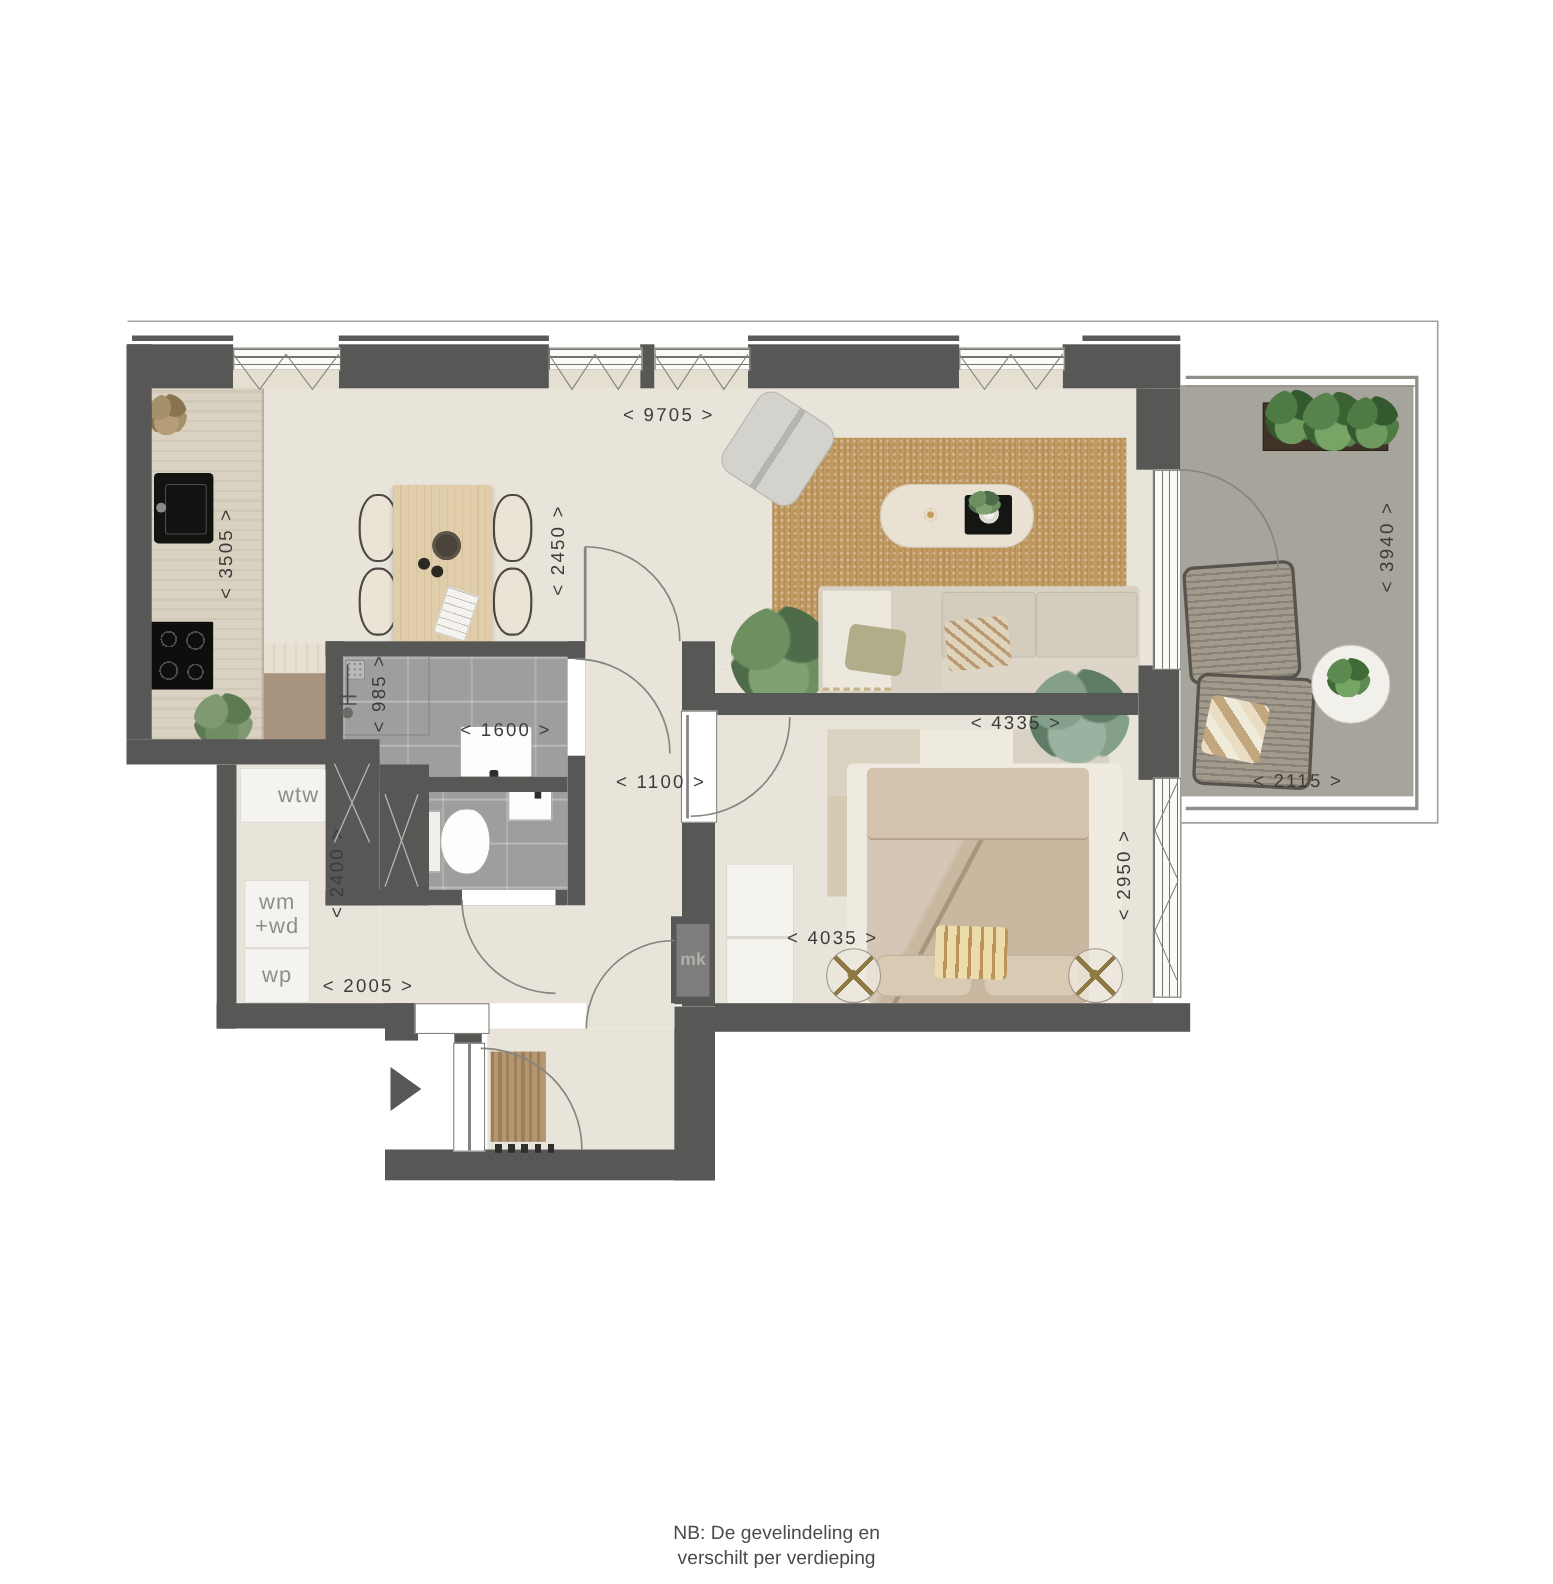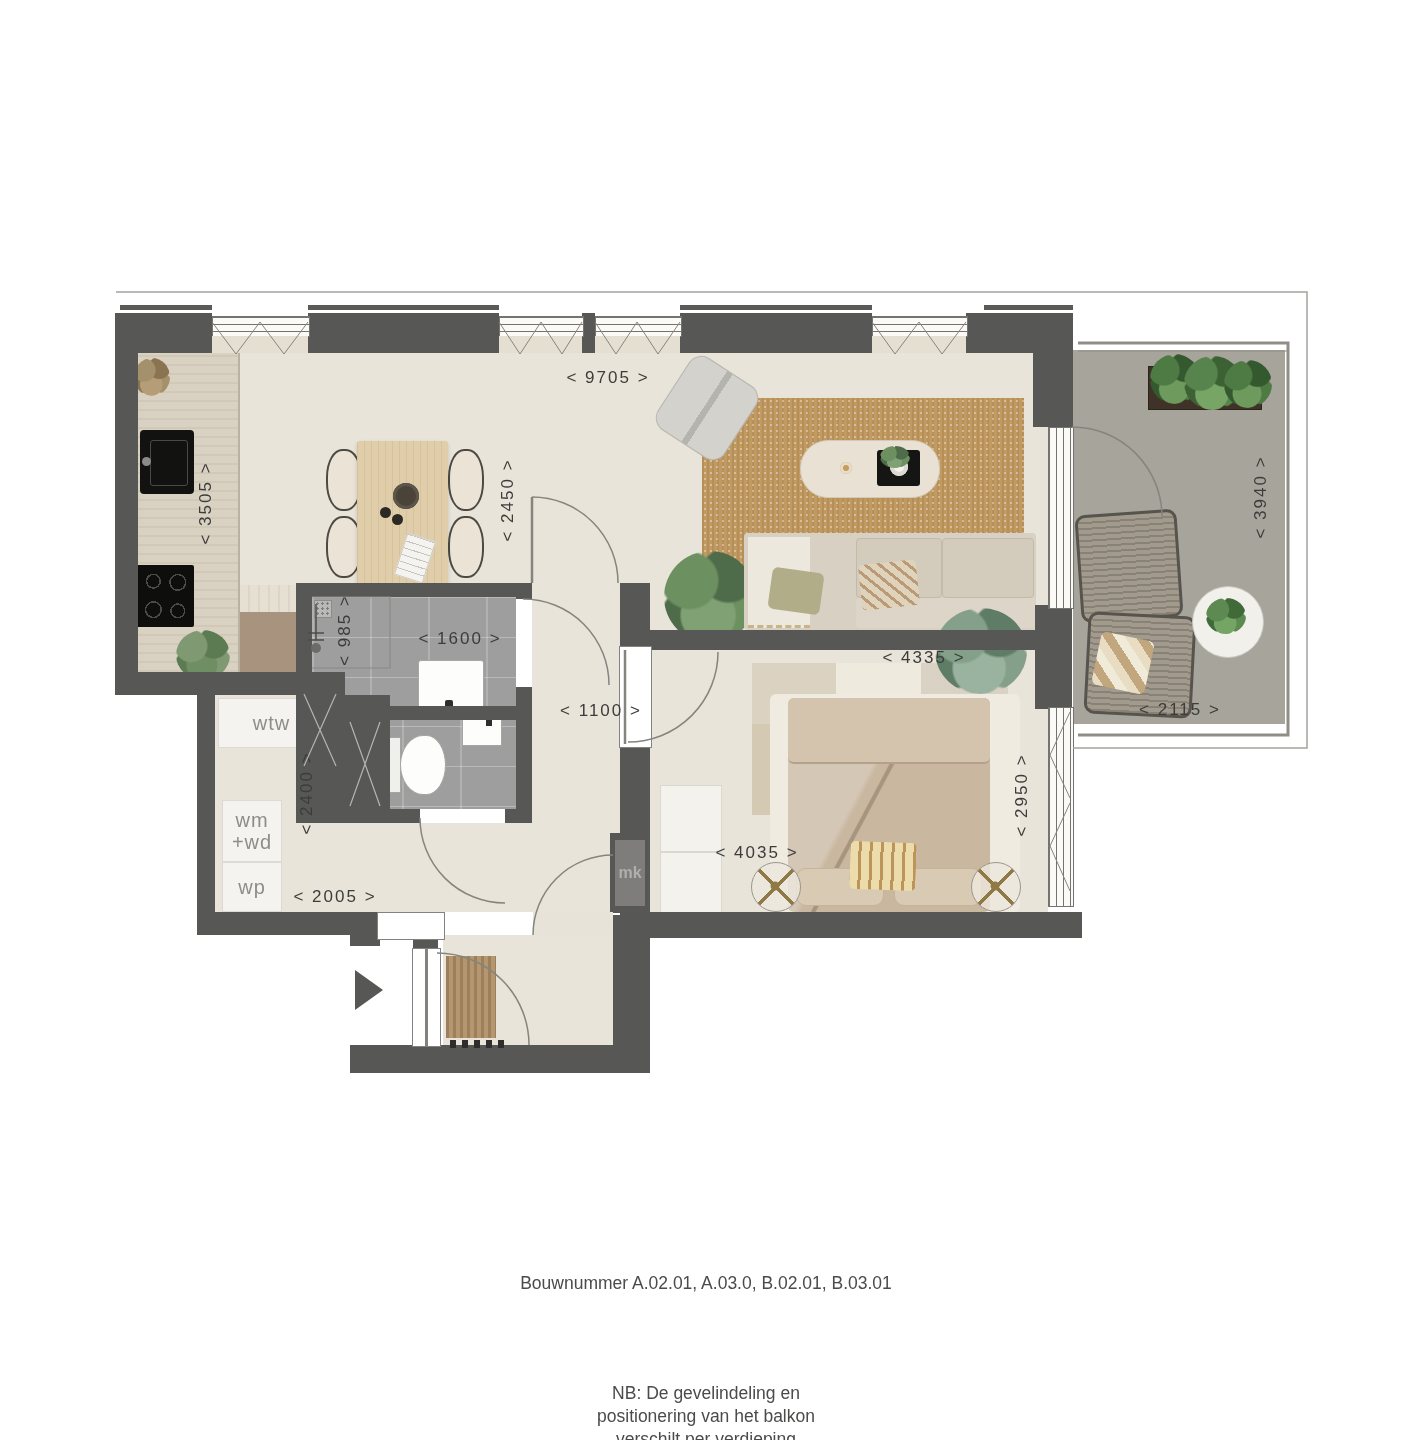--- a/index.html
+++ b/index.html
@@ -221,21 +221,21 @@
   <div class="sill" style="left:595px;top:336px;width:85px;height:17px;"></div>
   <div class="win" style="left:872px;top:316px;width:94px;height:19px;"></div>
   <div class="sill" style="left:872px;top:336px;width:94px;height:17px;"></div>
   <div class="winv" style="left:1048px;top:427px;width:24px;height:180px;"></div>
   <div class="winv" style="left:1048px;top:707px;width:24px;height:198px;"></div>
 
   <div class="dim" style="left:608px;top:378px;">&lt; 9705 &gt;</div>
   <div class="dim v" style="left:206px;top:503px;">&lt; 3505 &gt;</div>
   <div class="dim v" style="left:508px;top:500px;">&lt; 2450 &gt;</div>
   <div class="dim v" style="left:345px;top:630px;">&lt; 985 &gt;</div>
-  <div class="dim" style="left:460px;top:639px;">&lt; 1600 &gt;</div>
+  <div class="dim" style="left:460px;top:664px;">&lt; 1600 &gt;</div>
   <div class="dim" style="left:601px;top:711px;">&lt; 1100 &gt;</div>
   <div class="dim" style="left:924px;top:658px;">&lt; 4335 &gt;</div>
   <div class="dim v" style="left:307px;top:793px;">&lt; 2400 &gt;</div>
   <div class="dim" style="left:335px;top:897px;">&lt; 2005 &gt;</div>
   <div class="dim" style="left:757px;top:853px;">&lt; 4035 &gt;</div>
   <div class="dim v" style="left:1022px;top:795px;">&lt; 2950 &gt;</div>
   <div class="dim v" style="left:1261px;top:497px;">&lt; 3940 &gt;</div>
   <div class="dim" style="left:1180px;top:710px;">&lt; 2115 &gt;</div>
 
   <svg class="overlay" width="1412" height="1200" viewBox="0 0 1412 1200">
@@ -272,20 +272,18 @@
 
     <path d="M312 597 H390 V668 H312" fill="none" stroke="#8a8a86" stroke-width="1.2"></path>
     <path d="M316 604 V640 M308 640 H324 M308 633 H324" fill="none" stroke="#4c4c4a" stroke-width="1.5"></path>
     <circle cx="316" cy="648" r="5" fill="#6b6b68"></circle>
 
     <circle cx="775" cy="886" r="4.5" fill="#8f7a45"></circle>
     <circle cx="995" cy="886" r="4.5" fill="#8f7a45"></circle>
   </svg>
 
   <div class="note" style="top:1272px;">
-    <div>Bouwnummer A.02.01, A.03.0, B.02.01, B.03.01</div>
   </div>
   <div class="note" style="top:1382px;">
     <div>NB: De gevelindeling en</div>
-    <div>positionering van het balkon</div>
     <div>verschilt per verdieping</div>
   </div>
 </div>
 
 </body></html>

